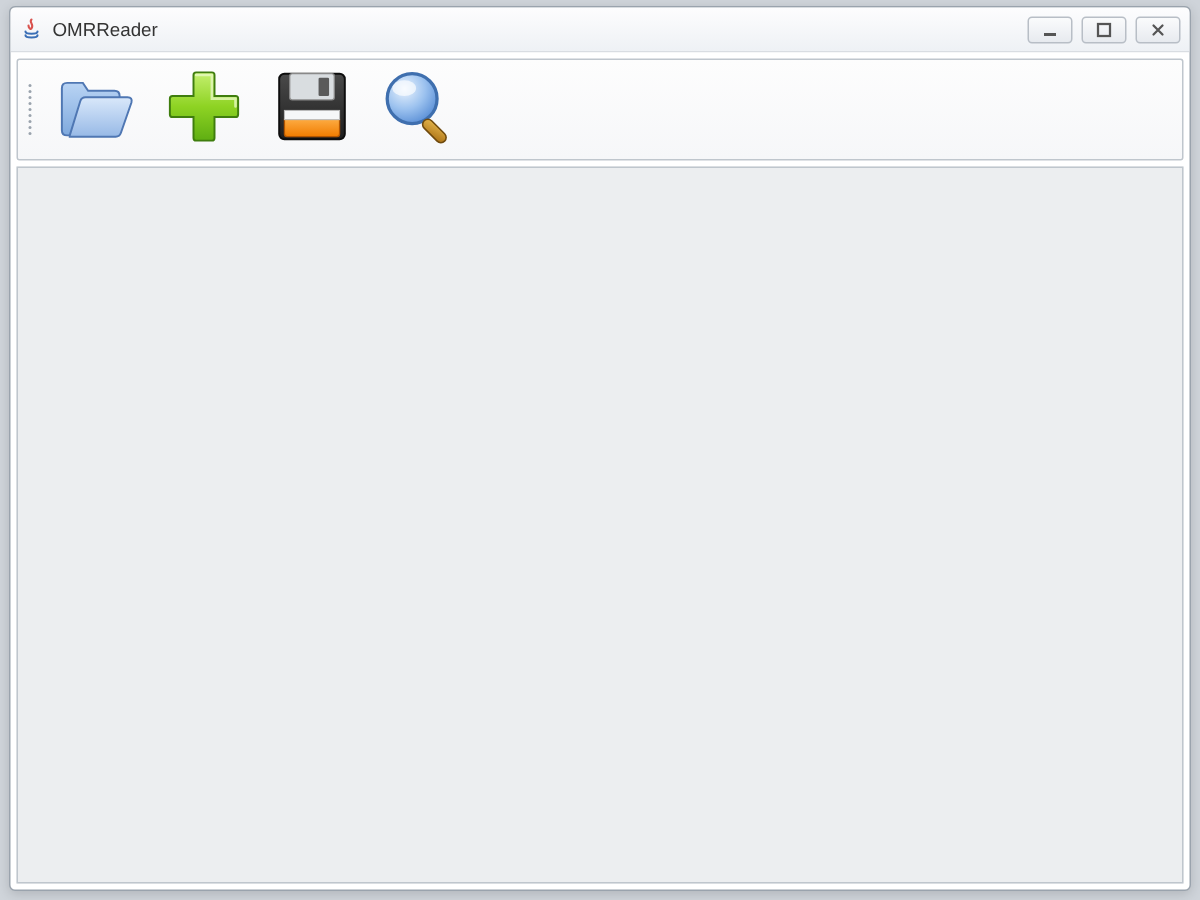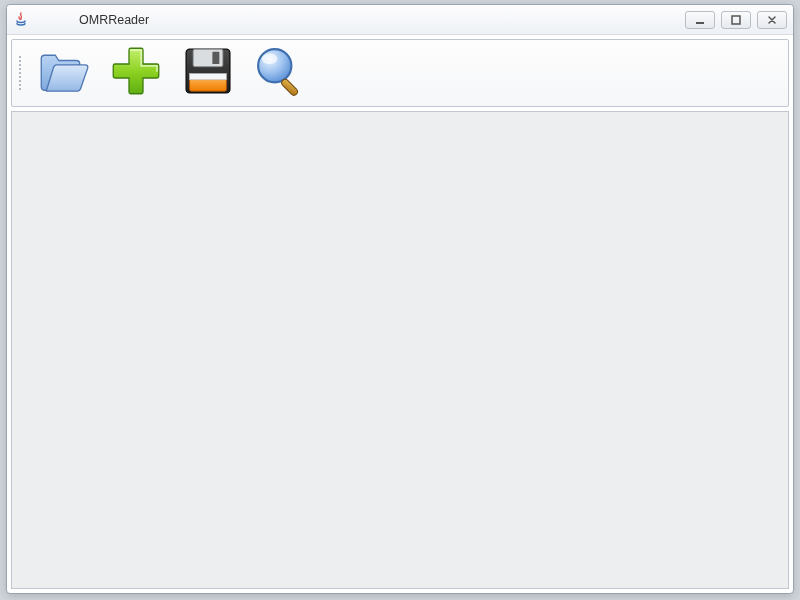--- a/index.html
+++ b/index.html
@@ -30,21 +30,20 @@
   }
   .titlebar .app-icon {
     width: 16px; height: 16px;
     margin-right: 6px;
     display: flex; align-items: center; justify-content: center;
   }
   .titlebar .title {
     font-size: 12.5px;
     color: #333;
     flex: 1;
-    margin-left: 44px;
   }
   .win-controls { display: flex; gap: 6px; }
   .win-btn {
     width: 30px; height: 18px;
     border: 1px solid #b8bec6;
     background: linear-gradient(#fafbfc,#e7eaef);
     border-radius: 3px;
     display: flex; align-items: center; justify-content: center;
     cursor: default;
   }

